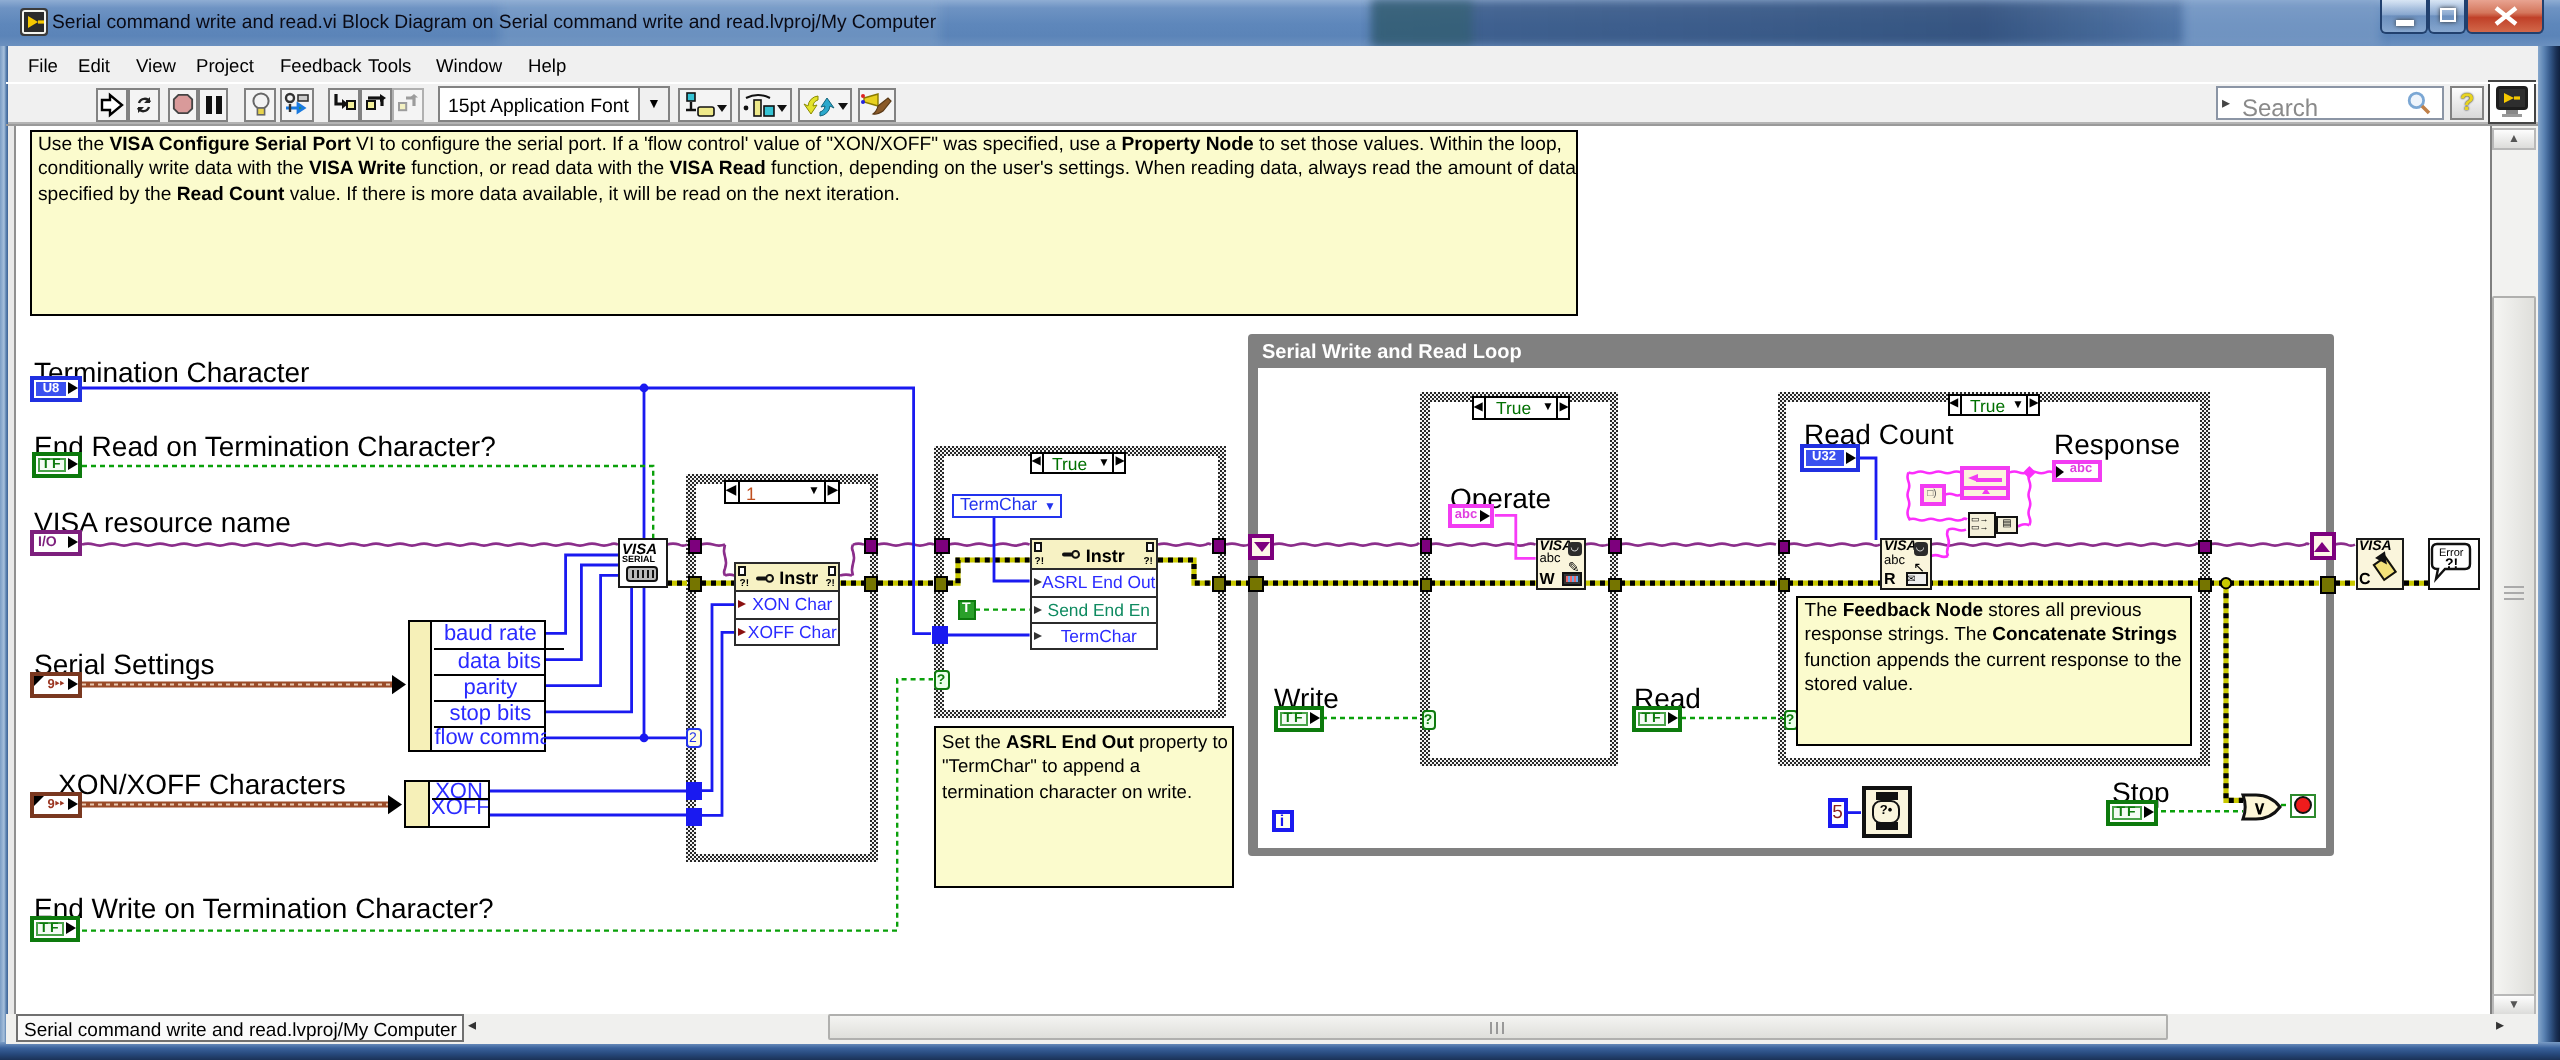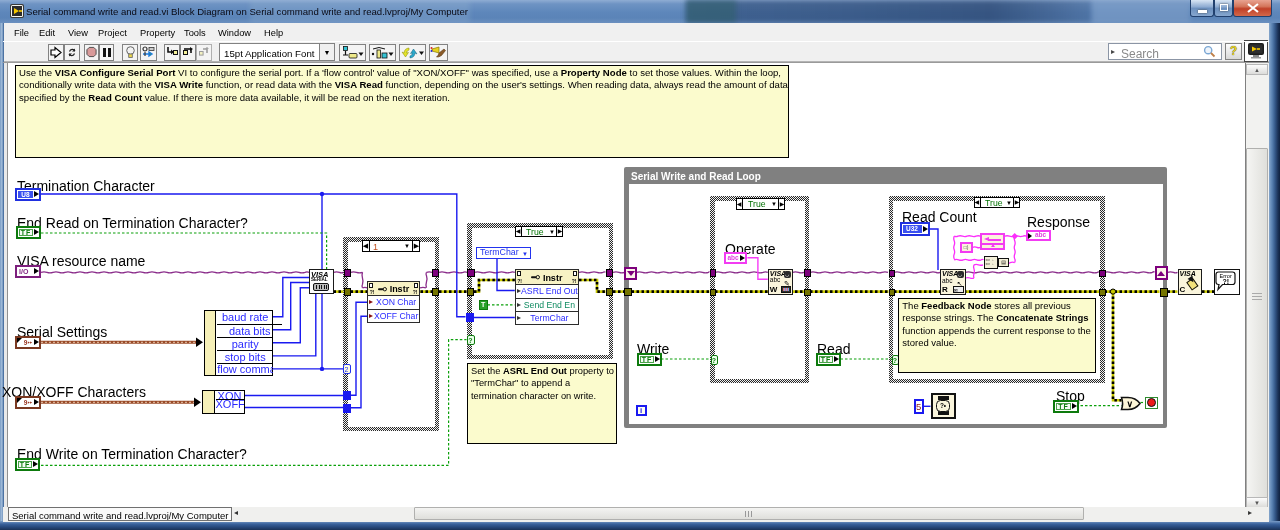--- a/index.html
+++ b/index.html
@@ -52,21 +52,21 @@
   </div>
 <div class="ab wbtn" id="closebtn" style="left:1233px;width:39px;border-radius:0 0 3px 3px"><svg width="39" height="17">
       <path d="M14,4 L24,12 M24,4 L14,12" stroke="#fff" stroke-width="2.2"></path>
     </svg></div>
 
 <div class="ab" id="menubar"></div>
 <div class="ab mi" style="left:14px">File</div>
 <div class="ab mi" style="left:39px">Edit</div>
 <div class="ab mi" style="left:68px">View</div>
 <div class="ab mi" style="left:98px">Project</div>
-<div class="ab mi" style="left:140px">Property</div>
+<div class="ab mi" style="left:140px">Feedback</div>
 <div class="ab mi" style="left:184px">Tools</div>
 <div class="ab mi" style="left:218px">Window</div>
 <div class="ab mi" style="left:264px">Help</div>
 
 <div class="ab" id="toolbar"></div>
 <div class="ab tbtn" style="left:48px;width:16px"></div>
 <svg class="ab" style="left:50px;top:46px" width="12" height="13" viewBox="0 0 12 13">
     <path d="M1,4 h4 V1.5 L11,6.5 5,11.5 V9 H1 Z" fill="#fff" stroke="#000" stroke-width="1.2"></path>
   </svg>
 <div class="ab tbtn" style="left:64px;width:16px"></div>
@@ -323,21 +323,21 @@
 <div class="ab" style="left:15px;top:265px;width:26px;height:13px;border:2px solid #7d1f7d;background:#fff">
     <div style="color:#7d1f7d;font-size:7px;font-weight:bold;text-align:left;padding-left:2px;line-height:9px">I/O</div>
     <div class="termarr"></div>
   </div>
 <div class="ab lbl" style="left:17px;top:324px">Serial Settings</div>
 <div class="ab" style="left:15px;top:336px;width:26px;height:13px;border:2px solid #7a3820;background:#fff">
     <div style="position:absolute;left:0;top:0;width:0;height:0;border-top:5px solid #000;border-right:5px solid transparent"></div>
     <div style="color:#9a3520;font-size:6.5px;font-weight:bold;text-align:center;line-height:9px">9‣‣</div>
     <div class="termarr"></div>
   </div>
-<div class="ab lbl" style="left:2px;top:384px">XON/XOFF Characters</div>
+<div class="ab lbl" style="left:29px;top:384px">XON/XOFF Characters</div>
 <div class="ab" style="left:15px;top:396px;width:26px;height:13px;border:2px solid #7a3820;background:#fff">
     <div style="position:absolute;left:0;top:0;width:0;height:0;border-top:5px solid #000;border-right:5px solid transparent"></div>
     <div style="color:#9a3520;font-size:6.5px;font-weight:bold;text-align:center;line-height:9px">9‣‣</div>
     <div class="termarr"></div>
   </div>
 <div class="ab lbl" style="left:17px;top:446px">End Write on Termination Character?</div>
 <div class="ab tfterm" style="left:15px;top:458px;width:25px;height:13px">
     <div class="tfin">TF</div>
     <div class="termarr"></div>
   </div>

